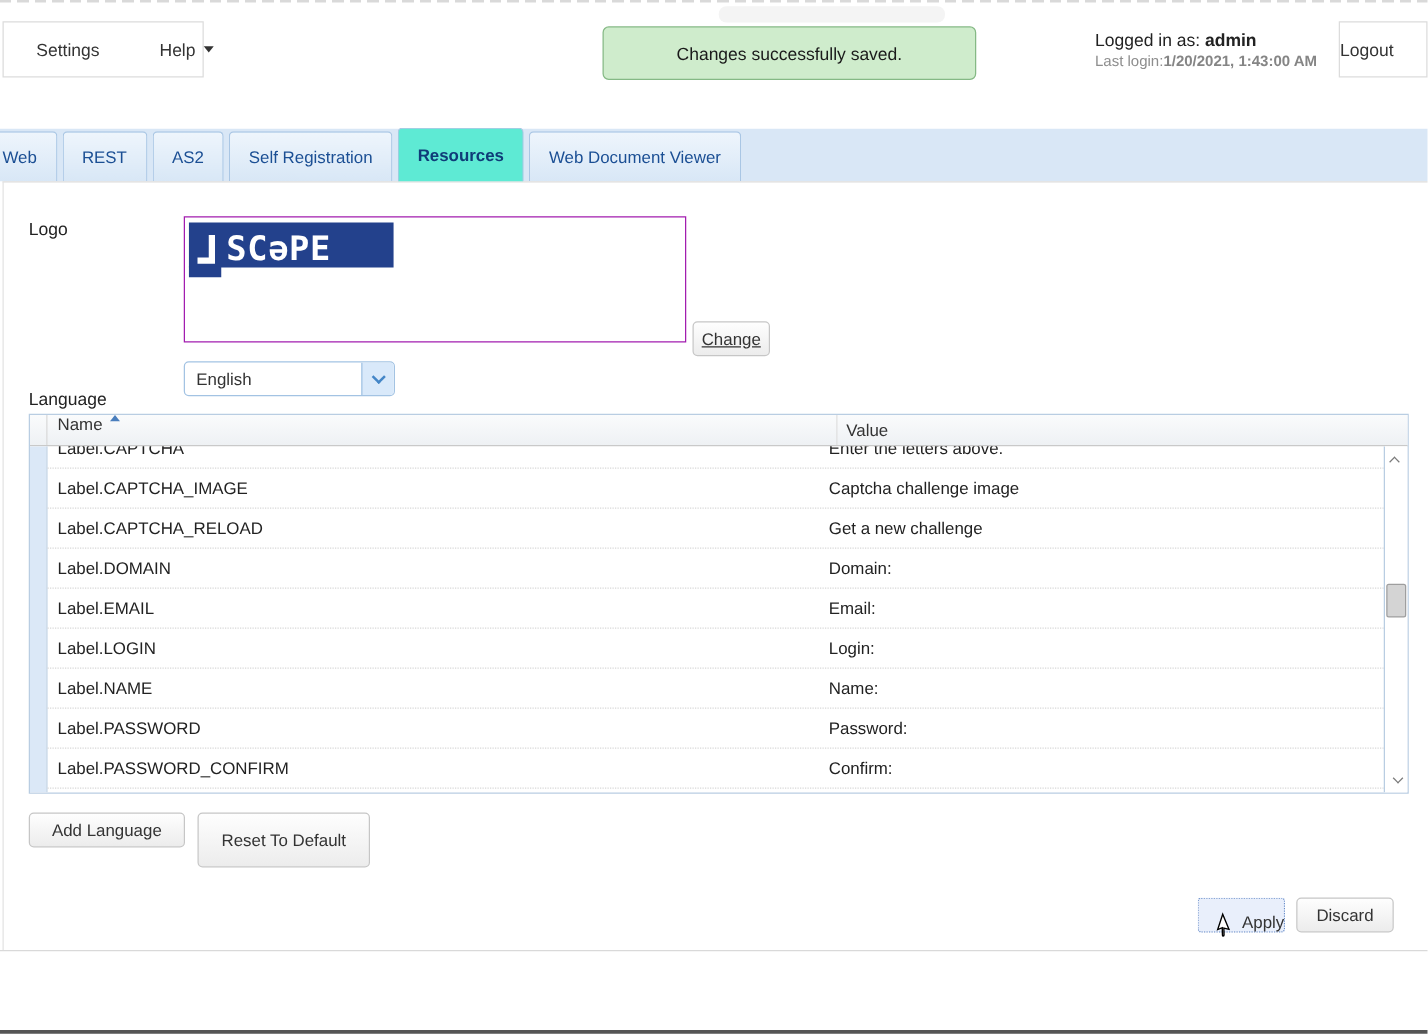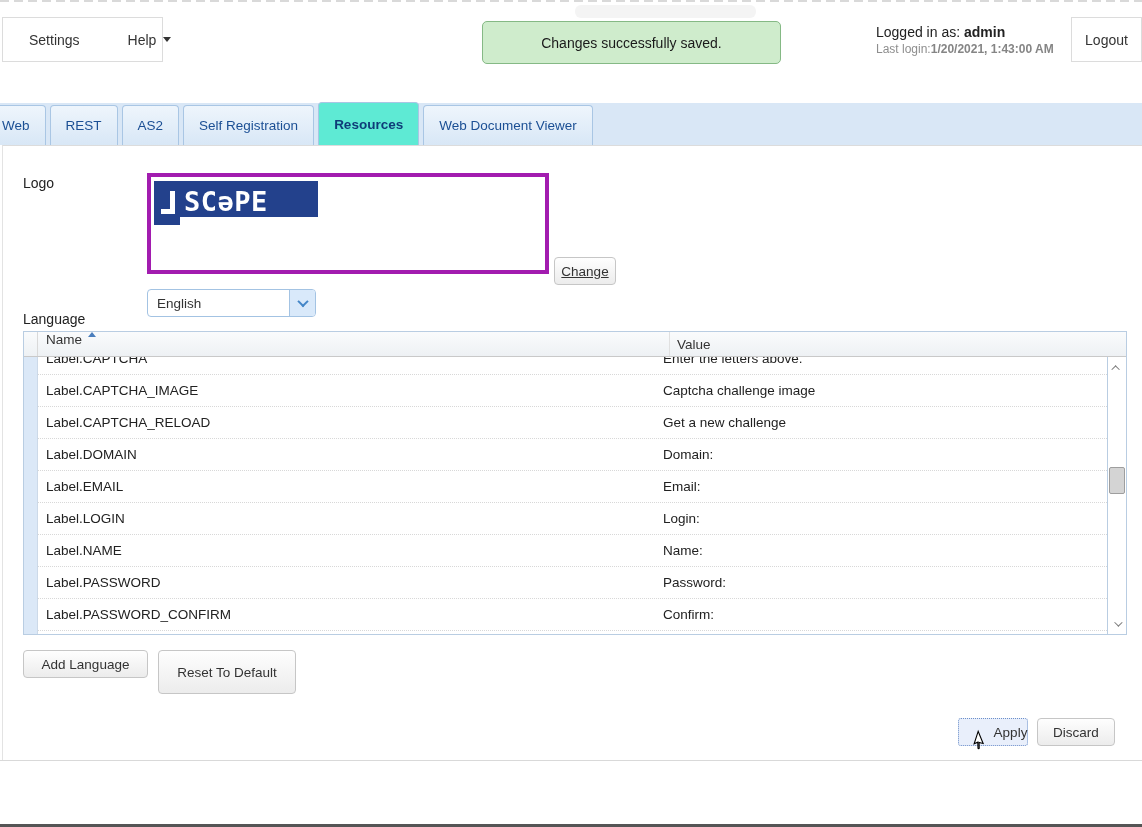--- a/index.html
+++ b/index.html
@@ -18,38 +18,38 @@
     border-top:5px solid #333; display:inline-block; }
   #notification { left:482px; top:21px; width:299px; height:43px; background:#cfeccc;
     border:1px solid #85b985; border-radius:5px; display:flex; align-items:center; justify-content:center;
     font-size:14px; color:#1a1a1a; }
   #login-info { left:876px; top:24px; width:186px; }
   #login-line1 { font-size:14px; color:#222; }
   #login-line1 b { font-weight:bold; }
   #login-line2 { font-size:12px; color:#8e8e8e; margin-top:2px; white-space:nowrap; }
   #login-line2 b { font-weight:bold; color:#858585; }
   #logout-box { left:1071px; top:17px; width:71px; height:45px; border:1px solid #dcdcdc;
-    display:flex; align-items:center; justify-content:center; font-size:14px; color:#333; cursor:pointer; background:#fff; }
+    display:flex; align-items:center; justify-content:flex-start; font-size:14px; color:#333; cursor:pointer; background:#fff; }
 
   
   #tab-strip { left:0; top:103px; width:1142px; height:42px; background:#d9e7f6; }
   #tab-row { position:absolute; left:-14px; bottom:0; display:flex; gap:4px; align-items:flex-end; }
   .tab { height:40px; padding:0 15px; display:flex; align-items:center; font-size:13.5px; color:#1b4f94;
     background:linear-gradient(#eef5fc,#d8e7f6); border:1px solid #a9c6e4; border-bottom:none;
     border-radius:4px 4px 0 0; cursor:pointer; white-space:nowrap; }
   .tab.active { background:#5eead4; color:#0f3c78; font-weight:bold; height:43px; position:relative; z-index:3; }
 
   
   #content { left:2px; top:145px; width:1140px; height:615px; background:#fff;
     border-left:1px solid #e3e3e3; border-top:1px solid #dcdcdc; }
   #bottom-divider { left:0; top:760px; width:1142px; height:1px; background:#d9d9d9; }
   #bottom-edge { left:0; top:824px; width:1142px; height:3px; background:#555; }
 
   .field-label { position:absolute; font-size:14px; color:#222; }
-  #logo-box { left:144px; top:27px; width:402px; height:101px; border:4px solid #a21caf; background:#fff; }
+  #logo-box { left:144px; top:27px; width:402px; height:101px; border:1px solid #a21caf; background:#fff; }
   #logo-svg { position:absolute; left:3px; top:3px; }
 
   .gray-btn { position:absolute; display:flex; align-items:center; justify-content:center;
     font-size:13.5px; color:#333; background:linear-gradient(#fefefe,#ececec);
     border:1px solid #c6c6c6; border-radius:4px; cursor:pointer; }
 
   #language-select { left:144px; top:143px; width:169px; height:28px; border:1px solid #a3c3e3;
     border-radius:4px; background:#fff; display:flex; align-items:center; cursor:pointer; overflow:hidden; }
   #language-value { flex:1; padding-left:9px; font-size:13.5px; color:#333; }
   #language-chevron-box { width:26px; height:100%; background:#d9e9fa; border-left:1px solid #a3c3e3;
@@ -78,21 +78,21 @@
     background:#fff; border-left:1px solid #b9cde2; }
   .sb-arrow { position:absolute; left:0; width:100%; height:21px; display:flex; align-items:center; justify-content:center; }
   .sb-chev { width:6px; height:6px; border-left:1px solid #7a7a7a; border-top:1px solid #7a7a7a; }
   #sb-up { top:0; } #sb-up .sb-chev { transform:rotate(45deg) translateY(2px); }
   #sb-down { bottom:0; } #sb-down .sb-chev { transform:rotate(225deg) translateY(2px); }
   #sb-thumb { position:absolute; left:1px; top:110px; width:16px; height:27px; background:#d4d4d4;
     border:1px solid #9e9e9e; border-radius:2px; }
 
   
   #apply-btn { left:955px; top:572px; width:70px; height:28px; background:#e9effb;
-    border:1px dotted #6b8fc9; border-radius:3px; display:flex; align-items:center; justify-content:center;
+    border:1px dotted #6b8fc9; border-radius:3px; display:flex; align-items:flex-end; justify-content:center;
     font-size:13.5px; color:#333; cursor:pointer;padding-left:35px; }
   #cursor { left:964px; top:582px; z-index:9; pointer-events:none; }
 </style>
 </head>
 <body>
 
 <div id="top-dashes" class="abs"></div>
 <div id="loading-bar" class="abs"></div>
 
 <div id="menu-box" class="abs">

